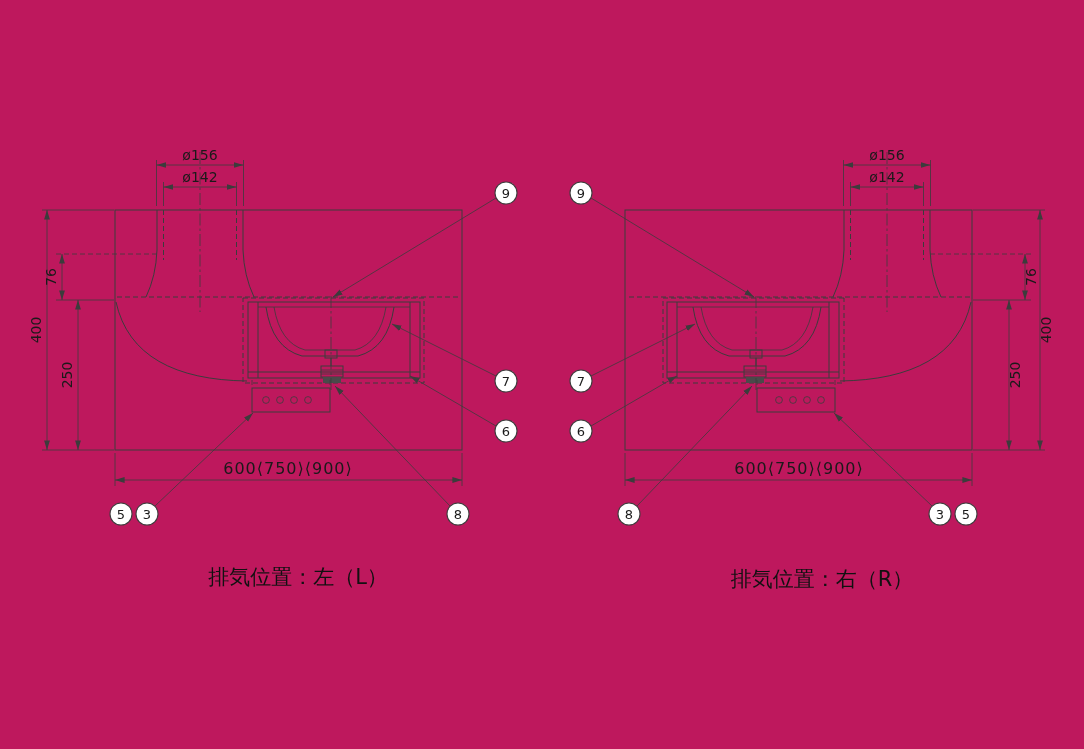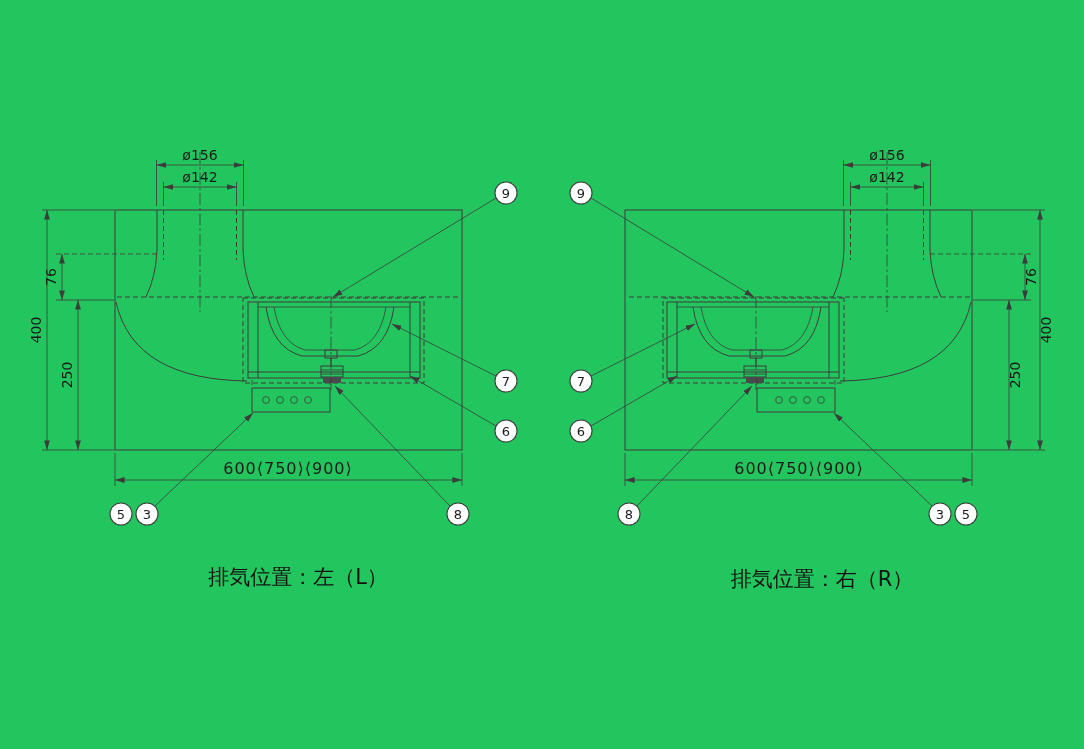--- a/index.html
+++ b/index.html
@@ -1,17 +1,17 @@
 <!DOCTYPE html>
 <html><head>
 <meta charset="utf-8">
 <style>
   html,body { margin:0; padding:0; background:#ffffff; }
   .page {
-    position:relative; width:1084px; height:749px; background:#22c55e;
+    position:relative; width:1084px; height:749px; background:#be185d;
     font-family:"DejaVu Sans","Liberation Sans",sans-serif; overflow:hidden;
   }
   svg { display:block; }
   .ln   { stroke:#3c3c3c; stroke-width:1;   fill:none; }
   .thin { stroke:#3c3c3c; stroke-width:0.8; fill:none; }
   .dash { stroke-dasharray:5 3; }
   .cl   { stroke:#3c3c3c; stroke-width:0.8; fill:none; stroke-dasharray:12 3 2.5 3; }
   .dim  { stroke:#3c3c3c; stroke-width:0.8; fill:none; }
   .co   { stroke:#3c3c3c; stroke-width:1.1; fill:#ffffff; }
   .solidfill { fill:#4a4a4a; stroke:none; }

